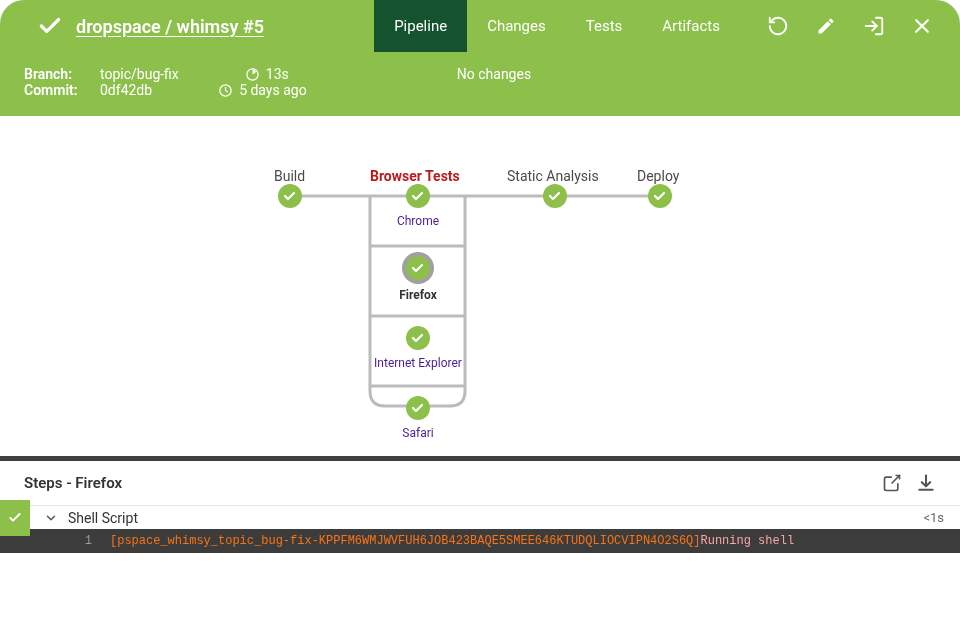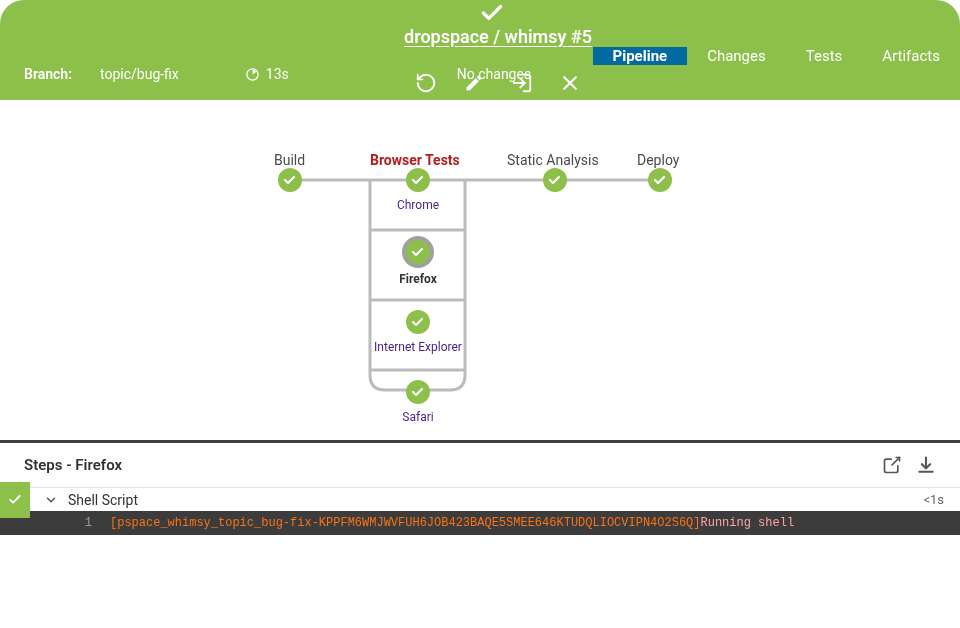--- a/index.html
+++ b/index.html
@@ -1,38 +1,38 @@
 <!DOCTYPE html>
 <html><head>
 <meta charset="utf-8">
 <style>
 * { box-sizing: border-box; margin: 0; padding: 0; }
 body { font-family: -apple-system, BlinkMacSystemFont, "Segoe UI", Roboto, Helvetica, Arial, sans-serif; background: #fff; width: 960px; height: 628px; overflow: hidden; color: #333; }
 .shell { width: 960px; height: 628px; background: #fff; border-radius: 24px; overflow: hidden; position: relative; }
 .header { background: #8cc04b; color: #fff; }
-.header-top { display: flex; align-items: center; height: 52px; padding-left: 36px; flex-direction: column; }
+.header-top { display: flex; align-items: center; height: 52px; padding-left: 36px; }
 .status-check { width: 28px; height: 28px; display: flex; align-items: center; justify-content: center; margin-right: 12px; }
 .breadcrumb-title { font-size: 18px; font-weight: 600; text-decoration: underline; text-underline-offset: 3px; }
 .tabs { display: flex; margin-left: auto; align-self: stretch; }
 .tab { padding: 0 20px; display: flex; align-items: center; font-size: 15px; cursor: pointer; color: #fff; }
-.tab.active { background: #0369a1; font-weight: 700; }
+.tab.active { background: #14532d; font-weight: 400; }
 .actions { display: flex; margin-left: 20px; margin-right: 20px; align-items: center; gap: 12px; }
 .action-btn { width: 36px; height: 36px; display: flex; align-items: center; justify-content: center; cursor: pointer; }
 .header-info { background: #8cc04b; padding: 14px 24px 18px 24px; display: flex; flex-direction: column; font-size: 14px; color: #fff; }
 .info-row { display: flex; align-items: center; gap: 8px; }
 .info-label { font-weight: 600; width: 68px; }
 .info-val { }
 .info-col2 { margin-left: 58px; display: flex; align-items: center; gap: 6px; }
 .info-msg { margin-left: 160px; }
 .pipeline-area { position: relative; width: 960px; height: 340px; }
 .stage-label { position: absolute; font-size: 14px; color: #4a4a4a; }
 .stage-label.bold { font-weight: 700; color: #b91c1c; }
 .node-label { position: absolute; font-size: 12px; color: #4c1d95; text-align: center; transform: translateX(-50%); }
 .node-label.bold { font-weight: 700; color: #333; }
-.steps-panel { border-top: 3px solid #404040; }
+.steps-panel { border-top: 5px solid #404040; }
 .steps-header { display: flex; align-items: center; padding: 12px 24px; font-size: 15px; font-weight: 600; color: #333; }
 .steps-header .right { margin-left: auto; display: flex; gap: 14px; }
 .step-row { display: flex; align-items: center; height: 24px; border-top: 1px solid #e5e5e5; font-size: 14px; }
 .step-row .status { width: 30px; height: 36px; background: #8cc04b; display: flex; align-items: center; justify-content: center; }
 .step-row .chev { padding: 0 10px 0 14px; color: #555; }
 .step-row .name { flex: 1; }
 .step-row .dur { padding-right: 16px; color: #666; font-size: 13px; }
 .console { background: #3c3c3c; color: #e8e8e8; font-family: "SFMono-Regular", Consolas, "Liberation Mono", Menlo, monospace; font-size: 12px; height: 24px; display: flex; align-items: center; overflow: hidden; white-space: nowrap; }
 .console .lineno { width: 110px; text-align: right; color: #9a9a9a; padding-right: 18px; }
 .console .log-req { color: #f97316; }
@@ -91,20 +91,33 @@
         <span>
           <svg width="15" height="15" viewBox="0 0 24 24" fill="none">
                 <circle cx="12" cy="12" r="9" stroke="#fff" stroke-width="2"></circle>
                 <path d="M12 12 L12 4 A8 8 0 0 1 18 8 z" fill="#fff"></path>
               </svg>
         </span>
         <span>13s</span>
       </span>
       <span class="info-msg">No changes</span>
     </div>
+    <div class="info-row">
+      <span class="info-label">Commit:</span>
+      <span class="info-val">0df42db</span>
+      <span class="info-col2">
+        <span>
+          <svg width="15" height="15" viewBox="0 0 24 24" fill="none">
+                <circle cx="12" cy="12" r="9" stroke="#fff" stroke-width="2"></circle>
+                <path d="M12 7v5l3 2" stroke="#fff" stroke-width="2" stroke-linecap="round"></path>
+              </svg>
+        </span>
+        <span>5 days ago</span>
+      </span>
+    </div>
   </div>
 </div>
 
 <div class="pipeline-area">
   <svg width="960" height="340" style="position:absolute;top:0;left:0;">
 
     <line x1="290" y1="80" x2="660" y2="80" stroke="#bbbbbb" stroke-width="3"></line>
 
     <path d="M370 80 v195 q0 15 15 15 h65 q15 0 15 -15 v-195" fill="none" stroke="#bbbbbb" stroke-width="3"></path>
 

